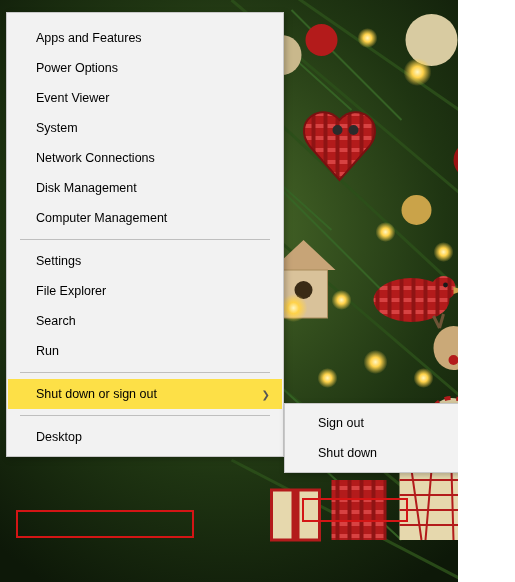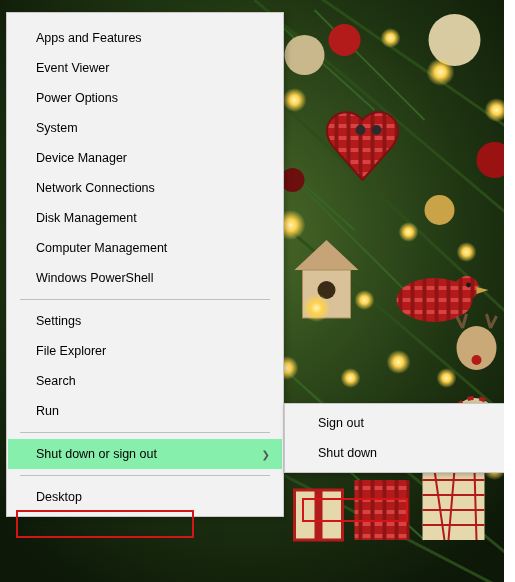--- a/index.html
+++ b/index.html
@@ -1,17 +1,17 @@
 <!DOCTYPE html>
 <html><head>
 <meta charset="utf-8">
 <style>
   * { box-sizing: border-box; margin: 0; padding: 0; }
   html, body { width: 515px; height: 582px; font-family: "Segoe UI", Arial, sans-serif; font-size: 12.5px; color: #000; }
-  .root { position: relative; width: 504px; height: 582px; overflow: hidden; background: #2a3a1a; }
+  .root { position: relative; width: 458px; height: 582px; overflow: hidden; background: #2a3a1a; }
   .wallpaper { position: absolute; inset: 0; }
   .wallpaper svg { width: 100%; height: 100%; display: block; }
   .menu {
     position: absolute;
     background: #f2f2f2;
     border: 1px solid #c8c8c8;
     box-shadow: 2px 2px 6px rgba(0,0,0,.25);
     padding: 4px 1px;
   }
   .main-menu {
@@ -19,21 +19,21 @@
   }
   .item {
     height: 30px;
     display: flex;
     align-items: center;
     padding: 0 28px;
     cursor: default;
     position: relative;
     white-space: nowrap;
   }
-  .item.highlighted { background: #86efac; }
+  .item.highlighted { background: #fde047; }
   .sep {
     height: 1px;
     background: #bfbfbf;
     margin: 6px 12px;
   }
   .arrow {
     position: absolute;
     right: 12px; top: 50%;
     transform: translateY(-50%);
     font-size: 10px;
@@ -156,42 +156,36 @@
       </g>
     </svg>
   </div>
 
   <div class="menu main-menu">
     <div class="top-gap"></div>
     <div class="item">
         <span>Apps and Features</span>
       </div>
     <div class="item">
+        <span>Power Options</span>
+      </div>
+    <div class="item">
         <span>Event Viewer</span>
       </div>
     <div class="item">
-        <span>Power Options</span>
-      </div>
-    <div class="item">
         <span>System</span>
       </div>
     <div class="item">
-        <span>Device Manager</span>
-      </div>
-    <div class="item">
         <span>Network Connections</span>
       </div>
     <div class="item">
         <span>Disk Management</span>
       </div>
     <div class="item">
         <span>Computer Management</span>
-      </div>
-    <div class="item">
-        <span>Windows PowerShell</span>
       </div>
 
     <div class="sep"></div>
 
     <div class="item">
         <span>Settings</span>
       </div>
     <div class="item">
         <span>File Explorer</span>
       </div>

